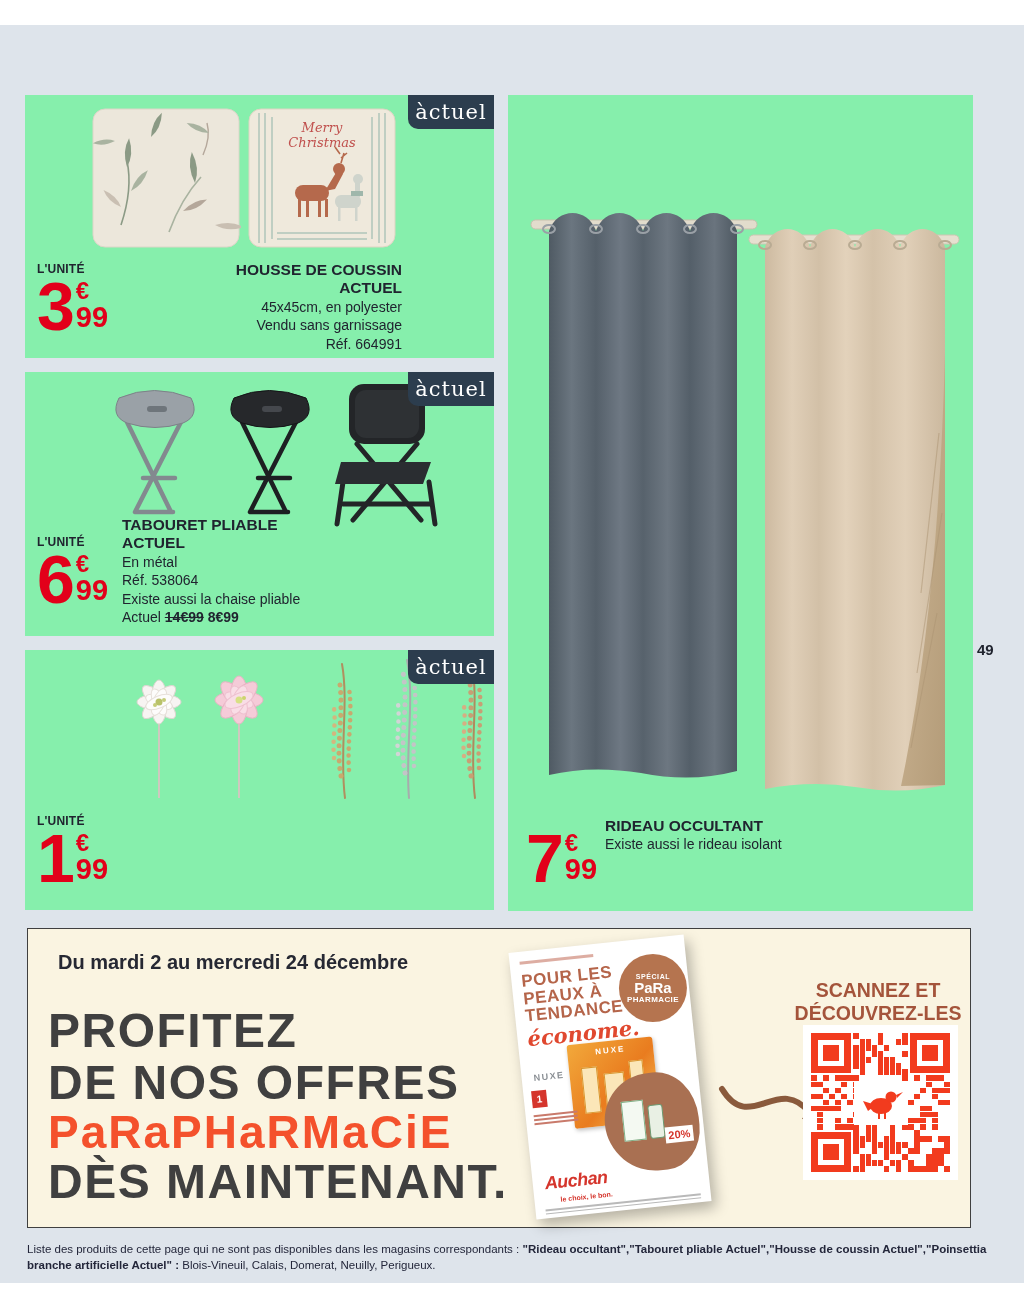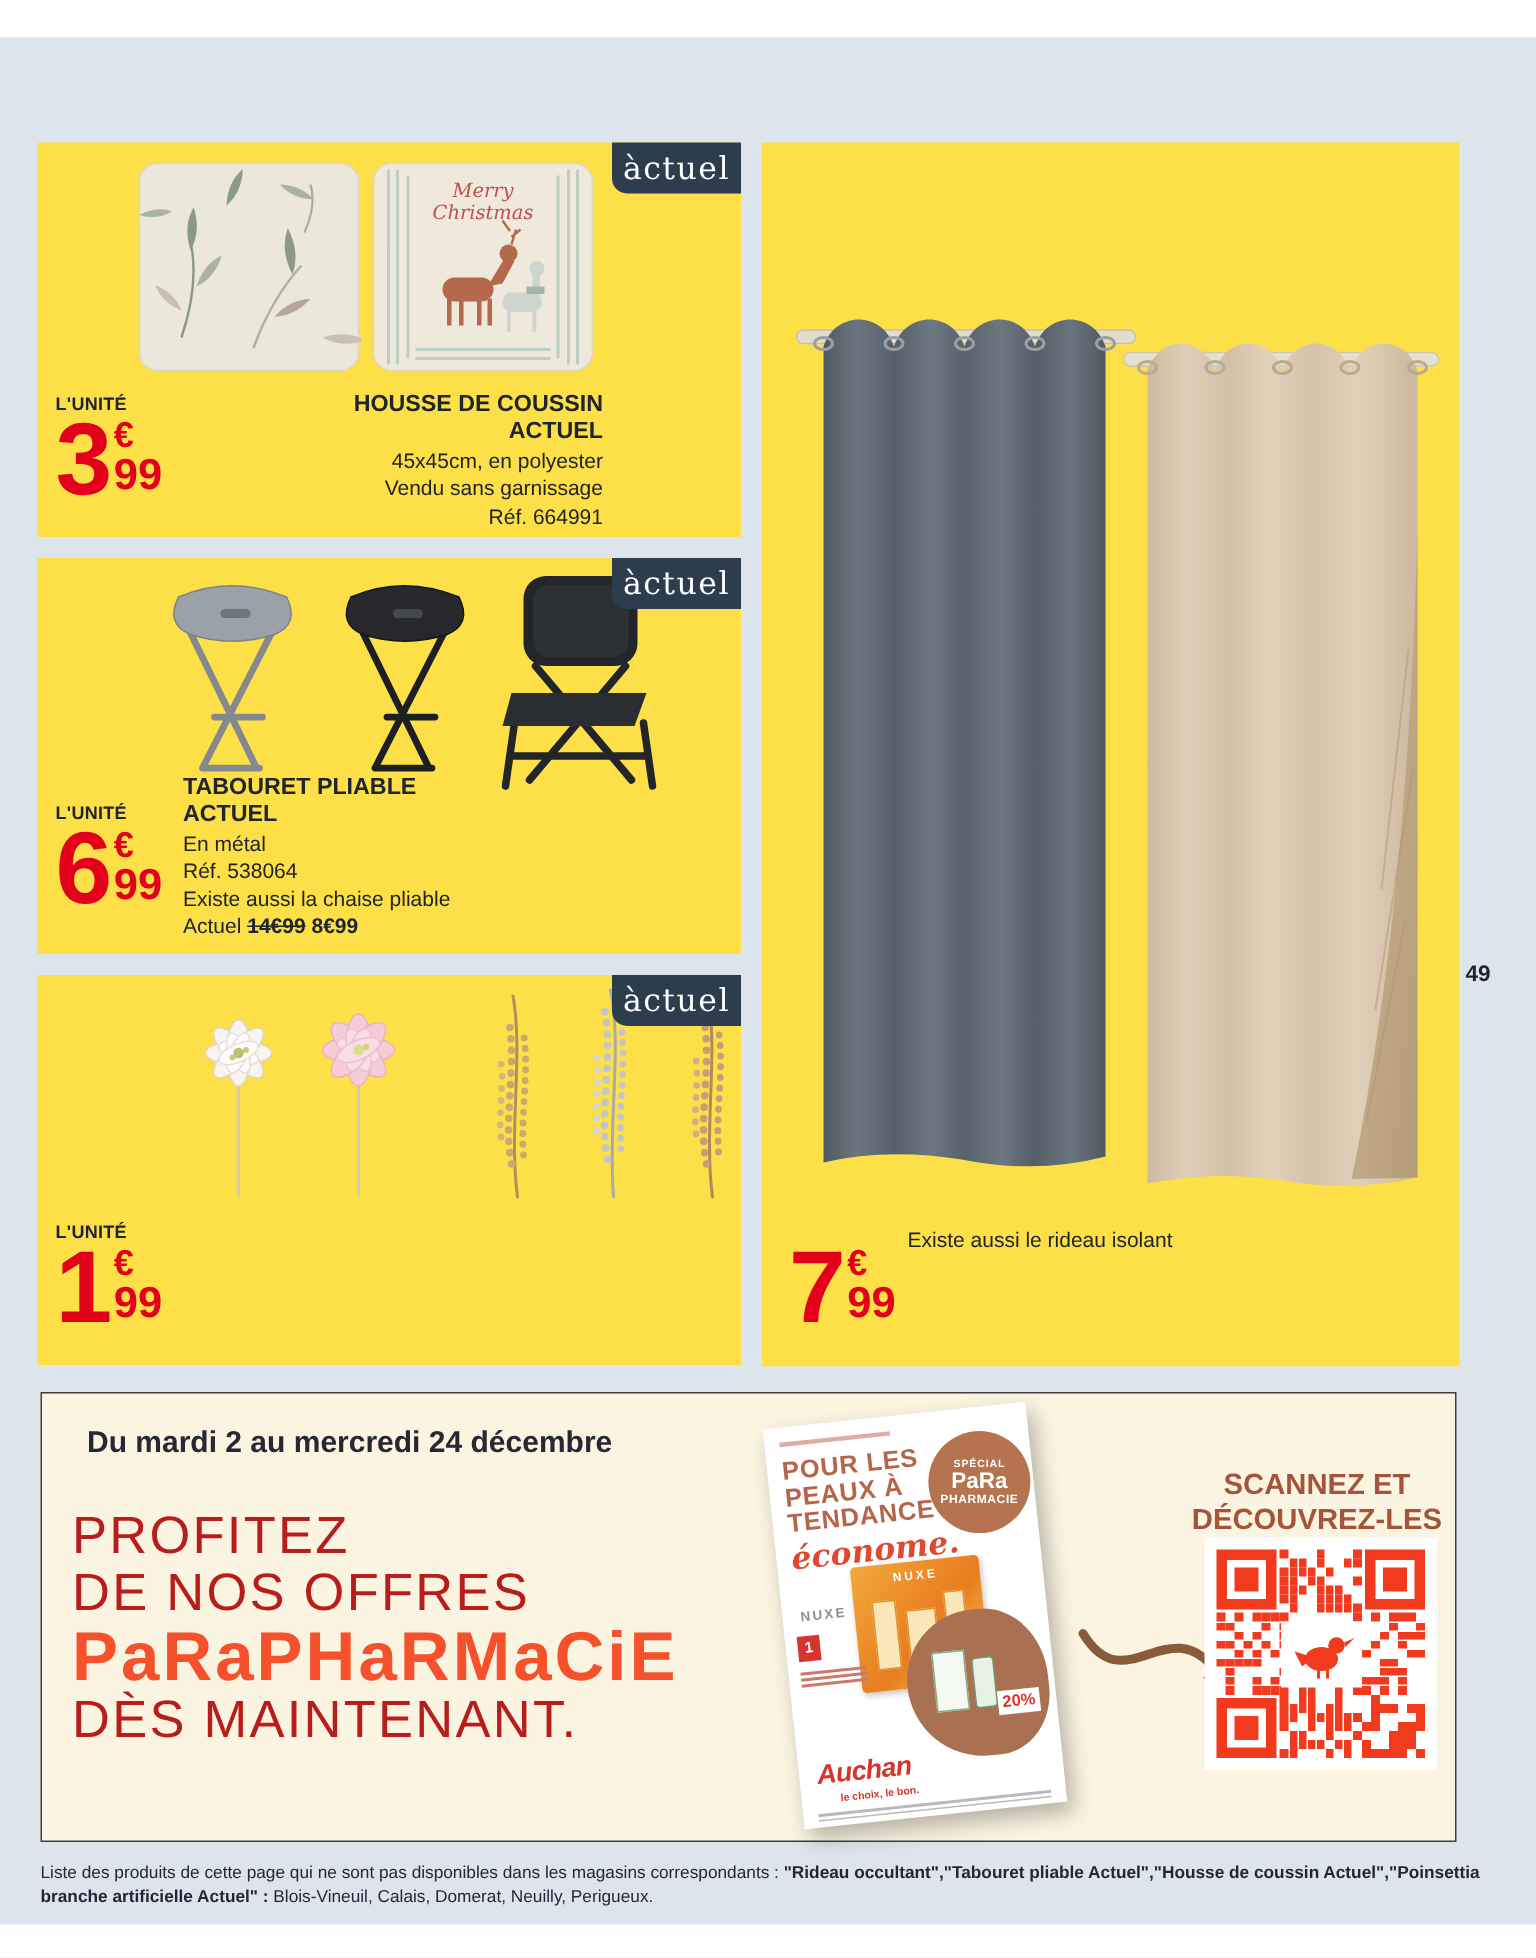--- a/index.html
+++ b/index.html
@@ -7,21 +7,21 @@
         font-family:"Liberation Sans",sans-serif;color:#20242f;}
   .bg-band{position:absolute;left:0;top:25px;width:1024px;height:1258px;background:#dee4eb;}
 
   
   .hdr-banner{position:absolute;left:712px;top:28px;width:278px;height:38px;background:#0f7388;
     border-radius:8px;display:flex;align-items:center;justify-content:center;color:#fff;
     font-size:20px;font-weight:800;box-shadow:0 3px 0 rgba(0,0,0,.18);}
   .page-num{position:absolute;left:977px;top:641px;font-size:15px;font-weight:700;color:#20242f;}
 
   
-  .card{position:absolute;background:#fde047;}
+  .card{position:absolute;background:#86efac;}
   .card1{left:25px;top:95px;width:469px;height:263px;}
   .card2{left:25px;top:372px;width:469px;height:264px;}
   .card3{left:25px;top:650px;width:469px;height:260px;}
   .card4{left:508px;top:95px;width:465px;height:816px;}
   .badge{position:absolute;top:0;right:0;width:86px;height:34px;background:#2c3d4e;color:#fff;
     font-family:"DejaVu Serif",serif;font-size:21px;letter-spacing:1px;display:flex;
     align-items:center;justify-content:center;border-radius:0 0 0 10px;z-index:3;}
   .pcol{position:absolute;left:12px;}
   .card1 .pcol{top:167px;} .card2 .pcol{top:163px;} .card3 .pcol{top:164px;}
   .card4 .pcol{left:18px;top:736px;}
@@ -44,21 +44,21 @@
   .cushions{position:absolute;left:66px;top:12px;display:flex;gap:6px;}
   .cushion{position:relative;width:150px;height:142px;}
   .merry{position:absolute;left:0;right:0;top:14px;text-align:center;
     font-family:"DejaVu Serif",serif;font-style:italic;color:#c0504d;font-size:13px;line-height:1.15;width:90px;margin:0 auto;}
 
   
   .promo{position:absolute;left:27px;top:928px;width:944px;height:300px;background:#faf4e1;
     border:1.5px solid #3f3f3f;box-sizing:border-box;}
   .promo-date{position:absolute;left:30px;top:22px;font-size:20px;font-weight:800;color:#262833;}
   .headline{position:absolute;left:20px;top:76px;line-height:1.08;white-space:nowrap;}
-  .hl{font-size:35px;font-weight:400;color:#b91c1c;letter-spacing:1.5px;}
+  .hl{font-size:48px;font-weight:700;color:#404040;letter-spacing:1.5px;}
   .hlx{font-size:46px;font-weight:800;color:#f4512c;letter-spacing:2px;line-height:1.02;}
   .leaflet{position:absolute;left:494px;top:14px;width:176px;height:268px;background:#fff;
     transform:rotate(-6deg);box-shadow:4px 7px 14px rgba(0,0,0,.28);box-sizing:border-box;padding:10px;}
   .lf-tiny{width:74px;height:3px;background:#cf8a7a;opacity:.7;}
   .lf-h{font-size:17px;font-weight:800;color:#b5654a;line-height:1.04;margin-top:8px;letter-spacing:.5px;}
   .lf-script{font-family:"DejaVu Serif",serif;font-style:italic;font-weight:700;font-size:21px;color:#e0482f;margin-top:1px;}
   .lf-badge{position:absolute;right:2px;top:16px;width:68px;height:68px;border-radius:50%;background:#b5744f;
     color:#fff;display:flex;flex-direction:column;align-items:center;justify-content:center;transform:rotate(6deg);text-align:center;}
   .lfb1{font-size:7px;font-weight:700;letter-spacing:.6px;}
   .lfb2{font-size:15px;font-weight:800;line-height:1;}
@@ -363,20 +363,23 @@
     <div class="pcol">
       <div class="price">
         <span class="p-int">7</span>
         <span class="p-col">
             <span class="p-cur">€</span>
             <span class="p-cents">99</span>
           </span>
       </div>
     </div>
     <div class="info">
+      <div class="ptitle">
+        <div>RIDEAU OCCULTANT</div>
+      </div>
       <div class="pline">Existe aussi le rideau isolant</div>
     </div>
   </div>
 
   <div class="promo">
     <div class="promo-date">Du mardi 2 au mercredi 24 décembre</div>
     <div class="headline">
       <div class="hl">PROFITEZ</div>
       <div class="hl">DE NOS OFFRES</div>
       <div class="hlx">PaRaPHaRMaCiE</div>

